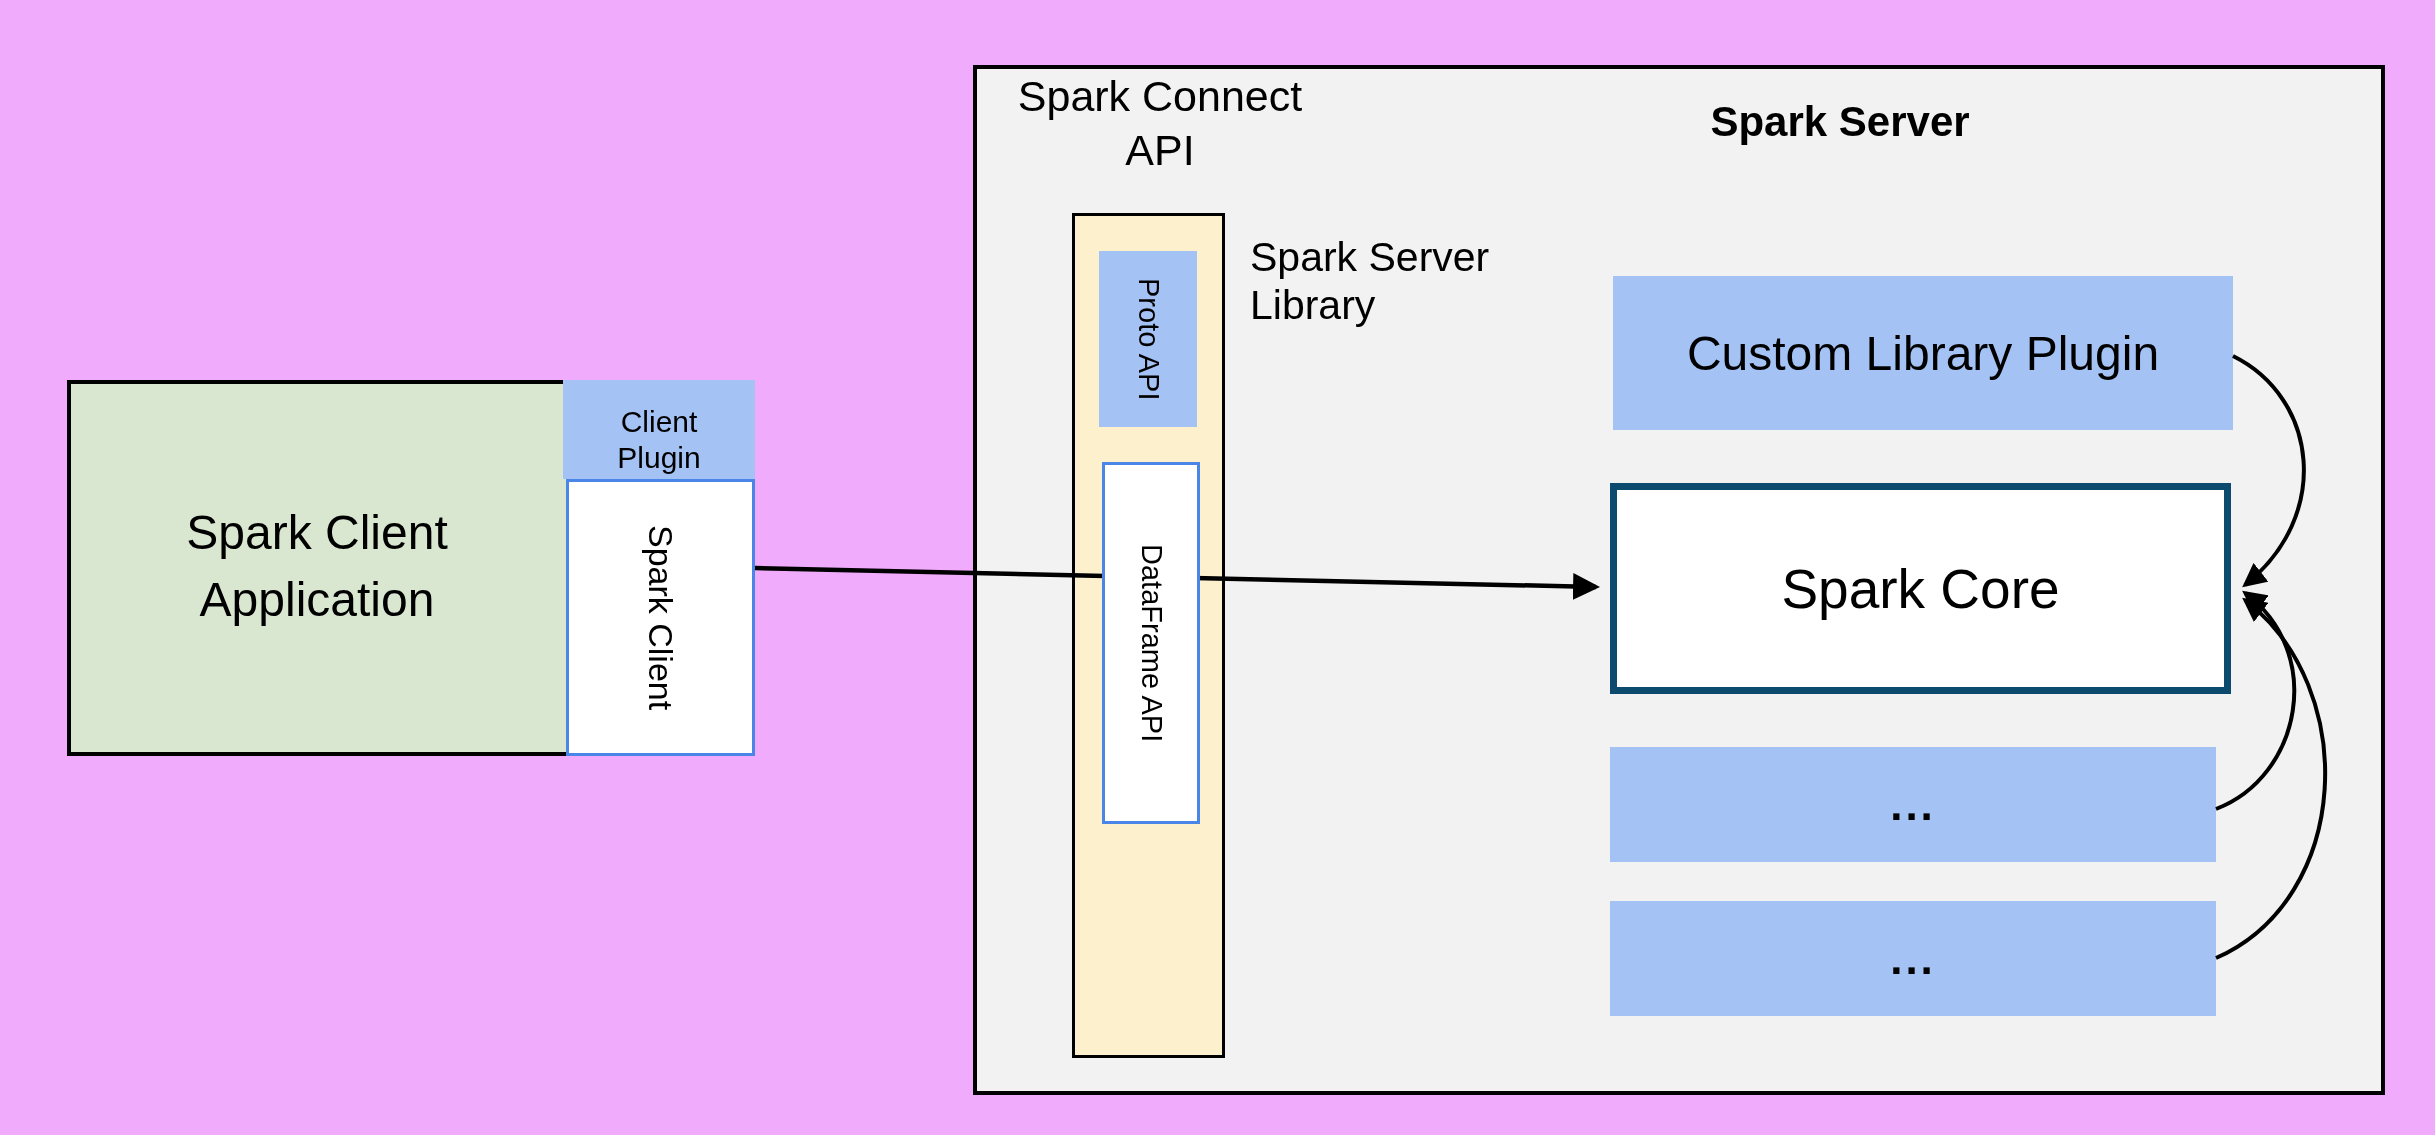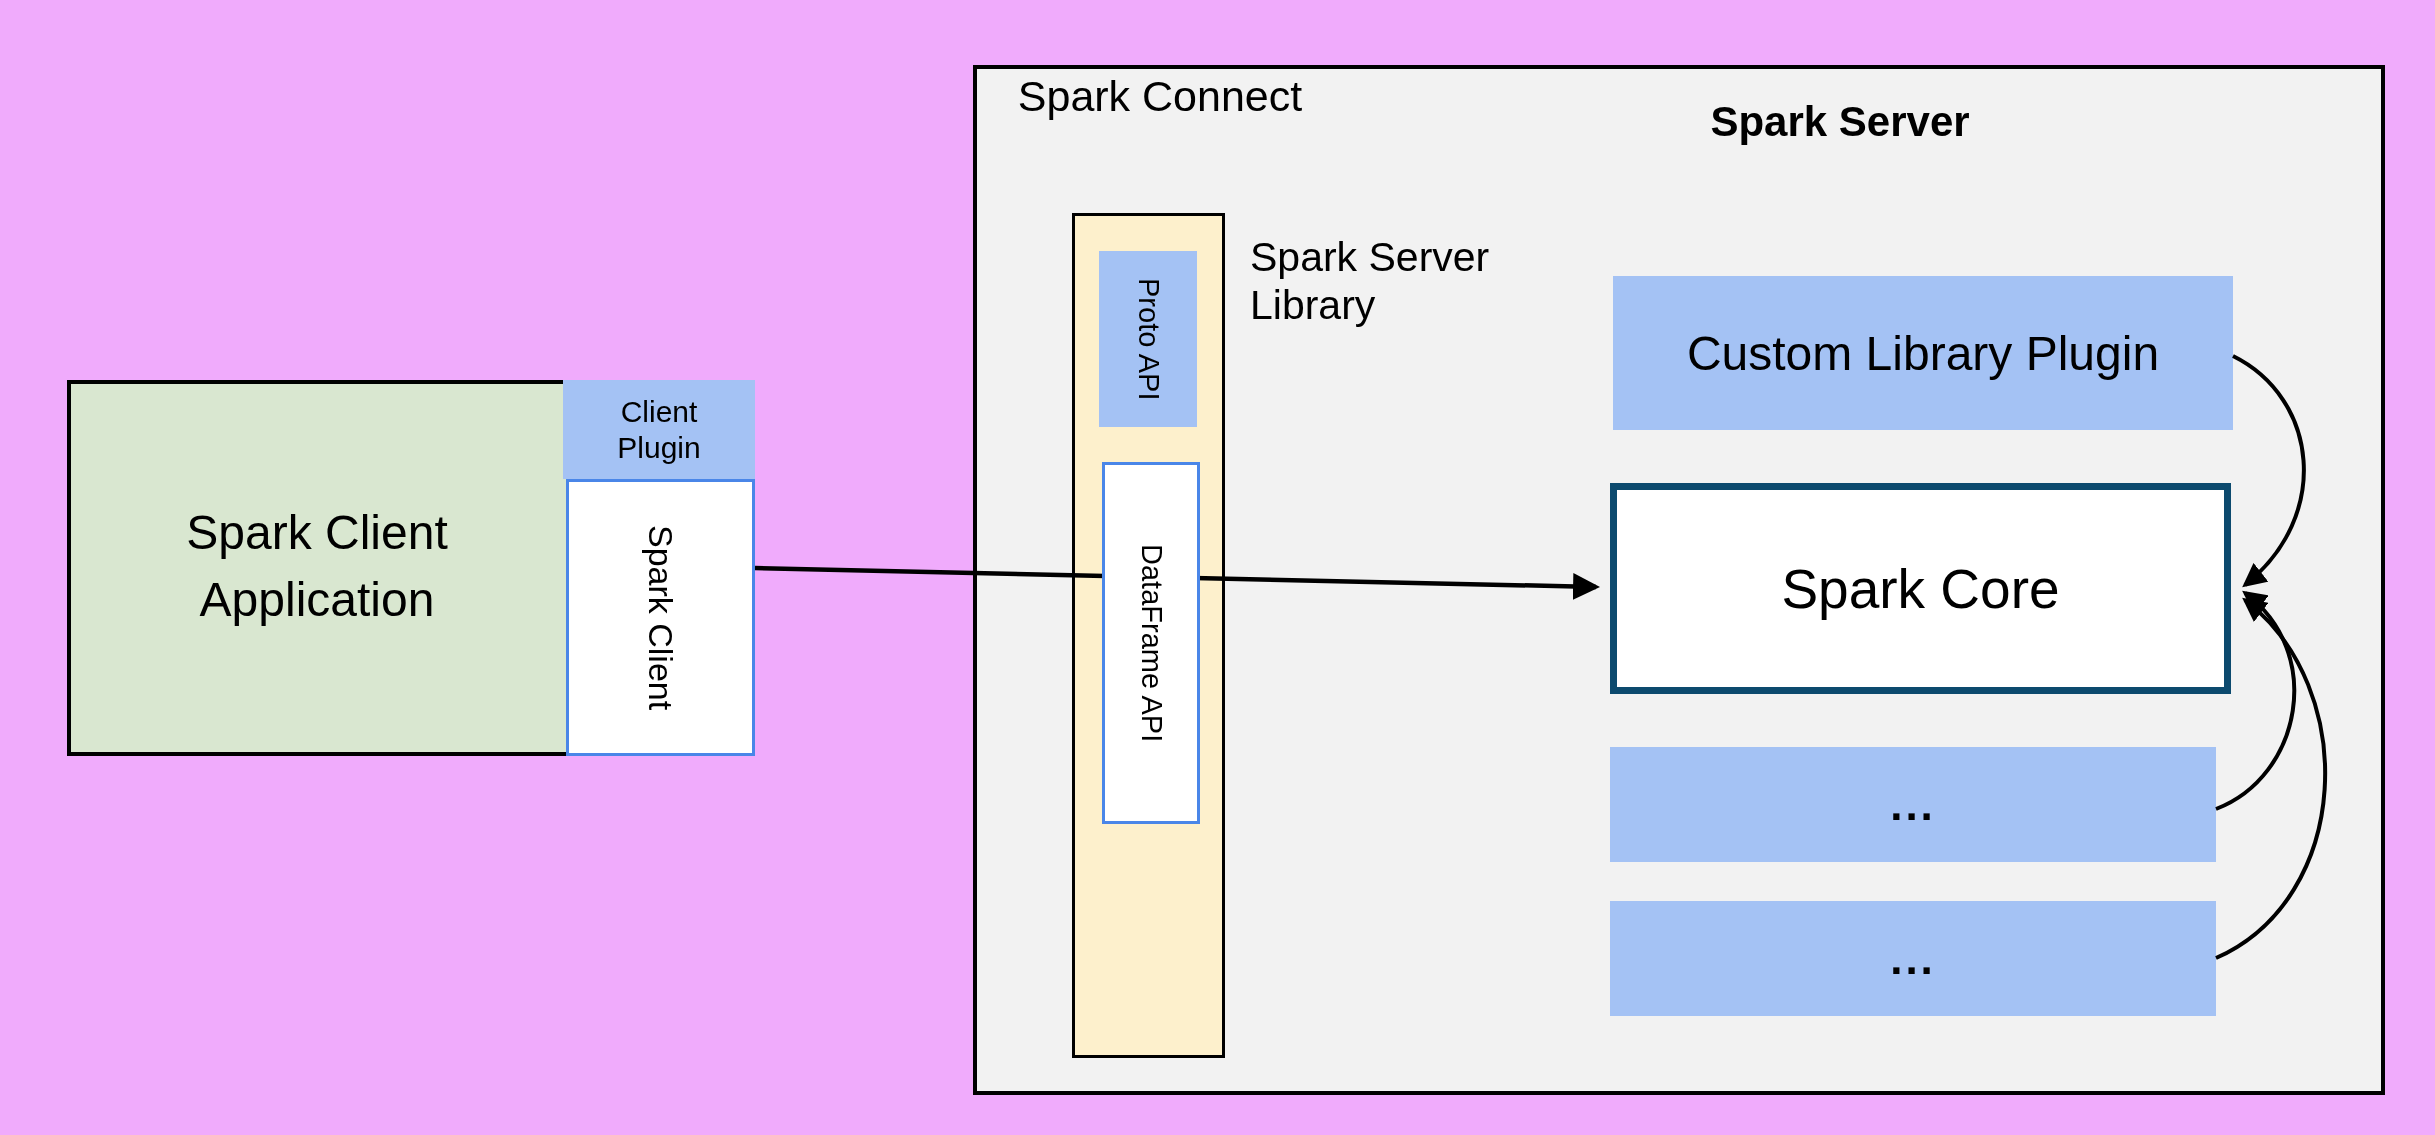--- a/index.html
+++ b/index.html
@@ -40,36 +40,37 @@
     font-size:44px;font-weight:700;letter-spacing:3px;}
   .slot-1{top:747px;}
   .slot-2{top:901px;}
 
   
   .client-app-box{left:67px;top:380px;width:688px;height:376px;
     background:#d9e7d0;border:4px solid #000;}
   .client-app-label{left:71px;top:499px;width:492px;text-align:center;
     font-size:48px;line-height:67px;}
   .package-box{left:563px;top:380px;width:192px;height:99px;background:#a4c2f4;
-    text-align:center;font-size:30px;line-height:36px;padding-top:14px;}
+    text-align:center;font-size:30px;line-height:36px;padding-top:24px;}
   .client-box{left:566px;top:479px;width:189px;height:277px;
     background:#ffffff;border:3px solid #4a86e8;font-size:34px;}
 
   svg.layer{position:absolute;left:0;top:0;pointer-events:none;}
   .line-label{display:block;}
 </style>
 </head>
 <body>
 
 <div id="canvas">
 
   <div class="abs server-container"></div>
 
   <div class="abs connect-api-label">
     <span class="line-label">Spark Connect</span>
+    <span class="line-label">API</span>
   </div>
 
   <div class="abs server-title">Spark Server</div>
 
   <div class="abs cream-box"></div>
 
   <div class="abs proto-box center-flex">
     <span class="vtext vlabel">Proto API</span>
   </div>
 

